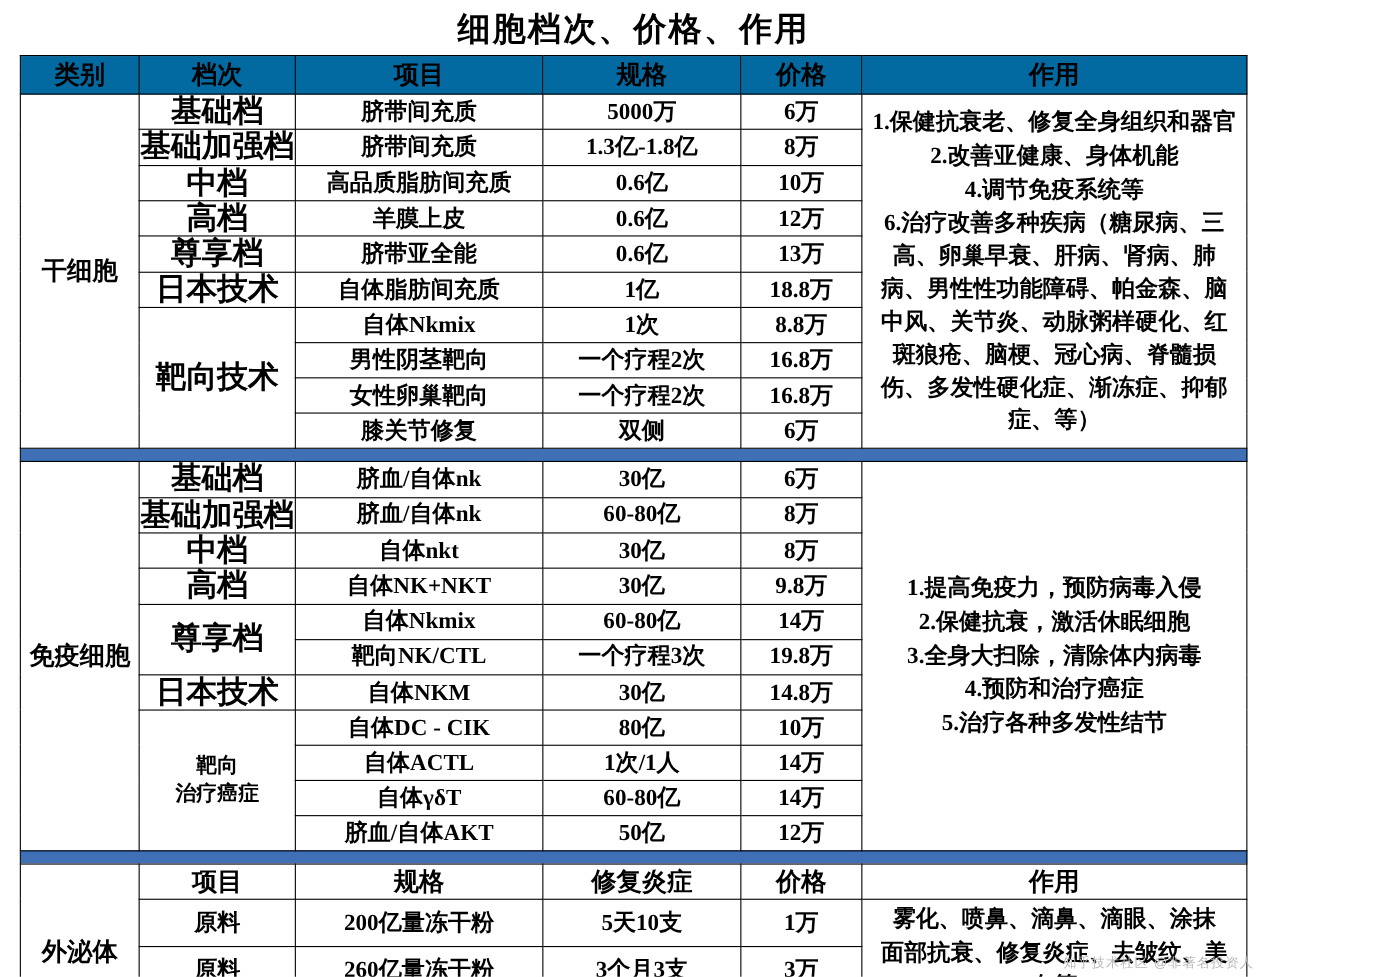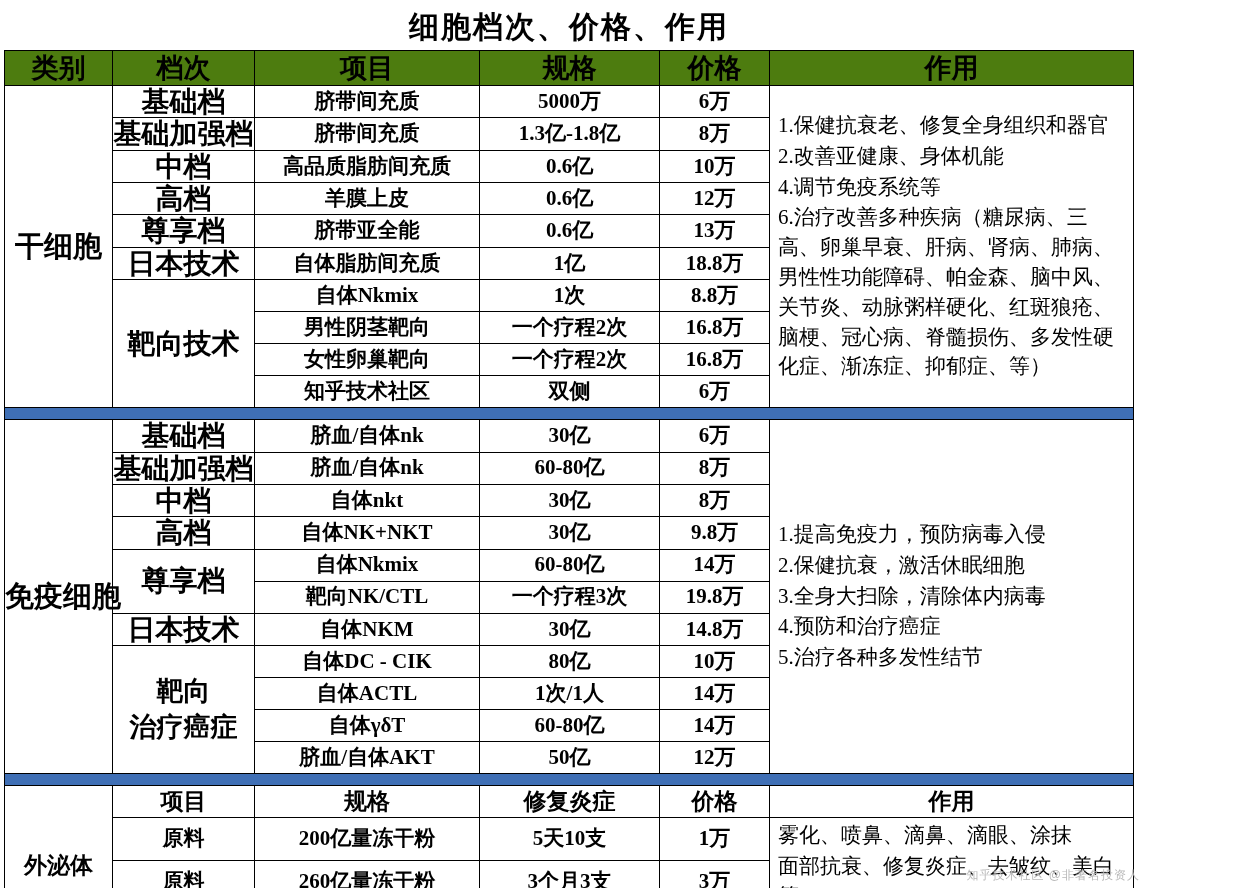--- a/index.html
+++ b/index.html
@@ -7,21 +7,21 @@
     width:1260px;height:888px;
     background:#ffffff;
     font-family:"Liberation Serif","DejaVu Serif",serif;
     color:#000;
     overflow:hidden;
   }
   .page{
     position:relative;
     width:1144px;height:888px;
     box-sizing:border-box;
-    padding:6px 10px 0 4px;
+    padding:6px 10px 0 18px;
   }
   .title{
     text-align:center;
     font-size:30px;
     font-weight:bold;
     letter-spacing:2px;
     line-height:38px;
     padding:2px 0 4px 0;
   }
   table{
@@ -34,49 +34,49 @@
     text-align:center;
     vertical-align:middle;
     font-size:21px;
     font-weight:bold;
     padding:0;
     height:31px;
     line-height:1.12;
     white-space:nowrap;
   }
   thead th{
-    background:#4d7c0f;
-    font-size:27px;
+    background:#0369a1;
+    font-size:23px;
     height:34px;
   }
   .cat{
-    font-size:29px;
+    font-size:23px;
   }
   .effect{
-    text-align:left;
+    text-align:center;
     white-space:normal;
     font-size:21px;
     line-height:1.42;
     padding:2px 8px;
-    font-weight:normal;
+    font-weight:bold;
   }
   .effect div{margin:1px 0;}
   .sep td{
     background:#3f6fb5;
     height:11px;
     padding:0;
     border-left:1px solid #000;
     border-right:1px solid #000;
   }
   .subhead td{
     background:#ffffff;
     font-size:23px;
   }
   .tier{font-size:28px;}
-  .tier-tall{font-size:27px;line-height:1.35;}
+  .tier-tall{font-size:19px;line-height:1.35;}
   .watermark{
     position:absolute;
     right:4px;
     bottom:4px;
     font-family:"Liberation Sans","DejaVu Sans",sans-serif;
     font-size:12px;
     color:#b9b9b9;
     font-weight:normal;
     letter-spacing:1px;
     pointer-events:none;
@@ -169,21 +169,21 @@
         <td>男性阴茎靶向</td>
         <td>一个疗程2次</td>
         <td>16.8万</td>
       </tr>
       <tr>
         <td>女性卵巢靶向</td>
         <td>一个疗程2次</td>
         <td>16.8万</td>
       </tr>
       <tr>
-        <td>知乎技术社区</td>
+        <td>膝关节修复</td>
         <td>双侧</td>
         <td>6万</td>
       </tr>
 
       <tr class="sep">
         <td colspan="6"></td>
       </tr>
 
       <tr>
         <td class="cat" rowspan="11">免疫细胞</td>

